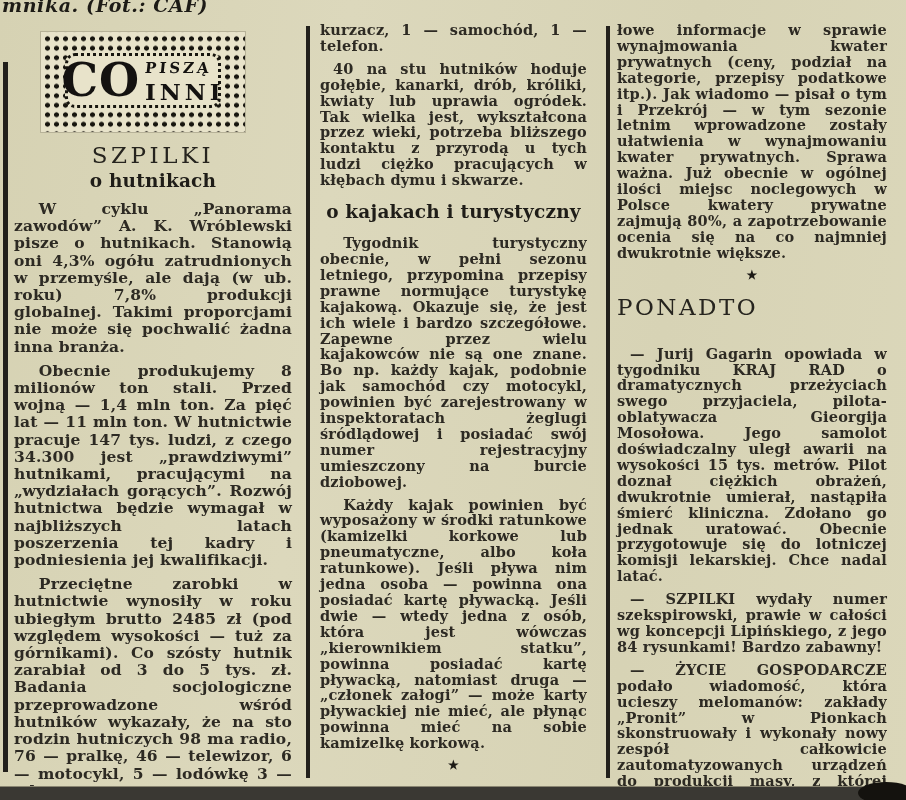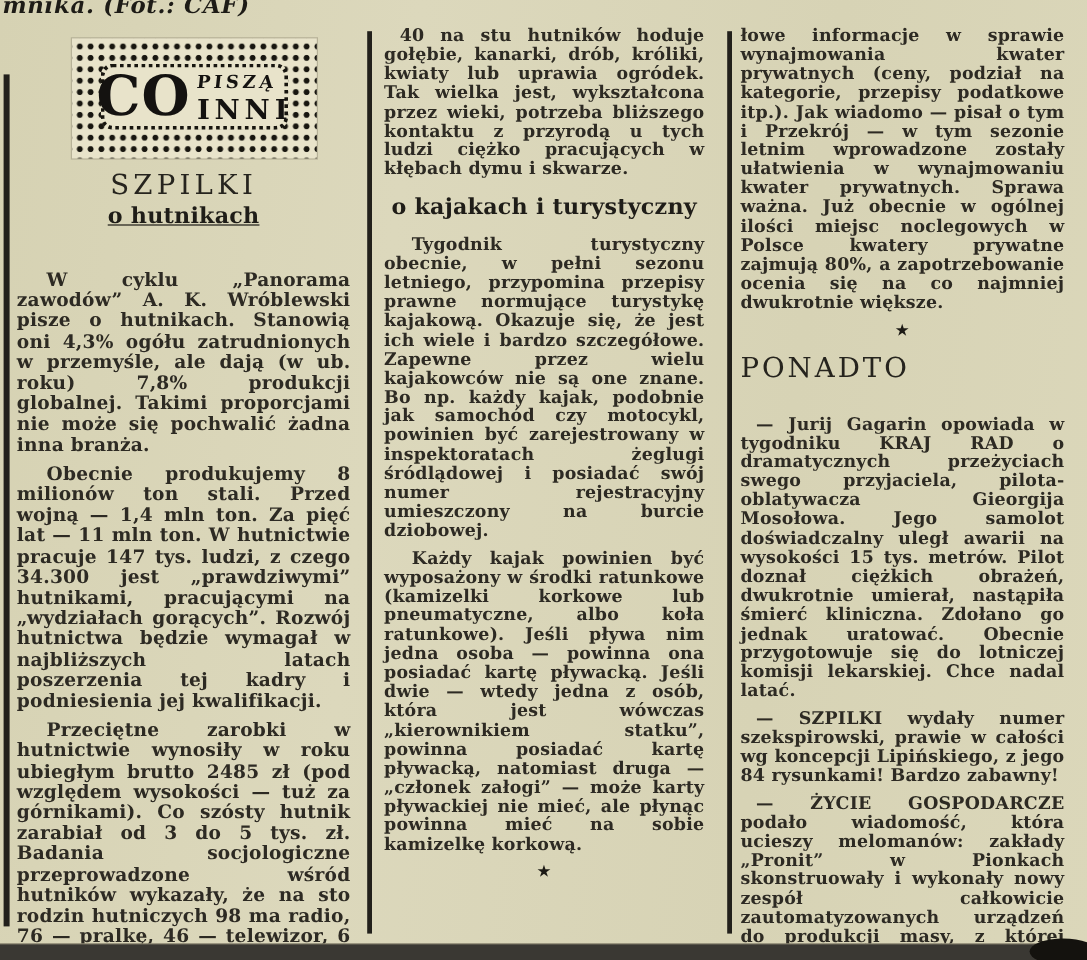--- a/index.html
+++ b/index.html
@@ -17,21 +17,21 @@
   #bottom-bar{position:absolute;left:0;right:0;bottom:0;height:13px;background:#3a3833;box-shadow:0 -1px 0 #8a8672;}
   #bottom-blob{position:absolute;right:-8px;bottom:-4px;width:56px;height:22px;background:#14120e;border-radius:50%;}
   
   #top-caption{
     position:absolute;top:-6px;left:2px;
     font-style:italic;font-weight:700;font-size:19px;letter-spacing:.6px;
     color:#1d1b16;white-space:nowrap;
   }
   
   #stamp{
-    position:absolute;left:60px;top:32px;width:204px;height:100px;
+    position:absolute;left:41px;top:32px;width:204px;height:100px;
     background-color:#e8e3ca;
     background-image:radial-gradient(circle,#17150f 2.1px,rgba(0,0,0,0) 2.8px);
     background-size:9px 9.5px;background-position:2px 2px;
     box-shadow:0 0 0 1px #b7b298;
     text-decoration:underline;
   }
   #stamp-panel{
     position:absolute;left:24px;right:24px;top:21px;bottom:24px;
     background:#e8e3ca;border:3px dotted #17150f;border-radius:10px;
     display:flex;align-items:center;justify-content:center;
@@ -49,21 +49,21 @@
   .col p.noindent{text-indent:0;}
   .col p.smallindent{text-indent:.9em;}
   .headline{
     text-align:center;font-weight:400;letter-spacing:3.5px;
     font-size:23px;line-height:26px;margin:0 0 2px 0;text-indent:0;color:#26241e;
   }
   .subhead{
     text-align:center;font-weight:700;font-size:18.5px;line-height:22px;
     margin:0 0 12px 0;text-indent:0;color:#1f1d18;
   }
-  #col1 .subhead{margin-bottom:32px;text-decoration:underline;}
+  #col1 .subhead{margin-bottom:8px;}
   .ponadto{
     text-align:left;font-weight:400;font-size:23px;letter-spacing:2.5px;
     line-height:26px;margin:12px 0 26px 0;text-indent:0;color:#26241e;
   }
   .star-sep{text-align:center;font-size:12px;line-height:14px;margin:4px 0 8px 0;text-indent:0;color:#1c1a15;}
   .gap{height:6px;}
 </style>
 </head>
 <body>
 
@@ -85,20 +85,21 @@
 
 <div class="col" id="col1">
   <div class="headline">SZPILKI</div>
   <div class="subhead">o hutnikach</div>
   <p>W cyklu „Panorama zawodów” A. K. Wróblewski pisze o hutnikach. Stanowią oni 4,3% ogółu zatrudnionych w przemyśle, ale dają (w ub. roku) 7,8% produkcji globalnej. Takimi proporcjami nie może się pochwalić żadna inna branża.</p>
   <p>Obecnie produkujemy 8 milionów ton stali. Przed wojną — 1,4 mln ton. Za pięć lat — 11 mln ton. W hutnictwie pracuje 147 tys. ludzi, z czego 34.300 jest „prawdziwymi” hutnikami, pracującymi na „wydziałach gorących”. Rozwój hutnictwa będzie wymagał w najbliższych latach poszerzenia tej kadry i podniesienia jej kwalifikacji.</p>
   <p>Przeciętne zarobki w hutnictwie wynosiły w roku ubiegłym brutto 2485 zł (pod względem wysokości — tuż za górnikami). Co szósty hutnik zarabiał od 3 do 5 tys. zł. Badania socjologiczne przeprowadzone wśród hutników wykazały, że na sto rodzin hutniczych 98 ma radio, 76 — pralkę, 46 — telewizor, 6 — motocykl, 5 — lodówkę 3 — od-</p>
 </div>
 
 <div class="col" id="col2">
+  <p class="noindent">kurzacz, 1 — samochód, 1 — telefon.</p>
   <p class="smallindent">40 na stu hutników hoduje gołębie, kanarki, drób, króliki, kwiaty lub uprawia ogródek. Tak wielka jest, wykształcona przez wieki, potrzeba bliższego kontaktu z przyrodą u tych ludzi ciężko pracujących w kłębach dymu i skwarze.</p>
   <div class="gap"></div>
   <div class="subhead">o kajakach i turystyczny</div>
   <p>Tygodnik turystyczny obecnie, w pełni sezonu letniego, przypomina przepisy prawne normujące turystykę kajakową. Okazuje się, że jest ich wiele i bardzo szczegółowe. Zapewne przez wielu kajakowców nie są one znane. Bo np. każdy kajak, podobnie jak samochód czy motocykl, powinien być zarejestrowany w inspektoratach żeglugi śródlądowej i posiadać swój numer rejestracyjny umieszczony na burcie dziobowej.</p>
   <p>Każdy kajak powinien być wyposażony w środki ratunkowe (kamizelki korkowe lub pneumatyczne, albo koła ratunkowe). Jeśli pływa nim jedna osoba — powinna ona posiadać kartę pływacką. Jeśli dwie — wtedy jedna z osób, która jest wówczas „kierownikiem statku”, powinna posiadać kartę pływacką, natomiast druga — „członek załogi” — może karty pływackiej nie mieć, ale płynąc powinna mieć na sobie kamizelkę korkową.</p>
   <div class="star-sep">★</div>
 
 </div>
 
 <div class="col" id="col3">

